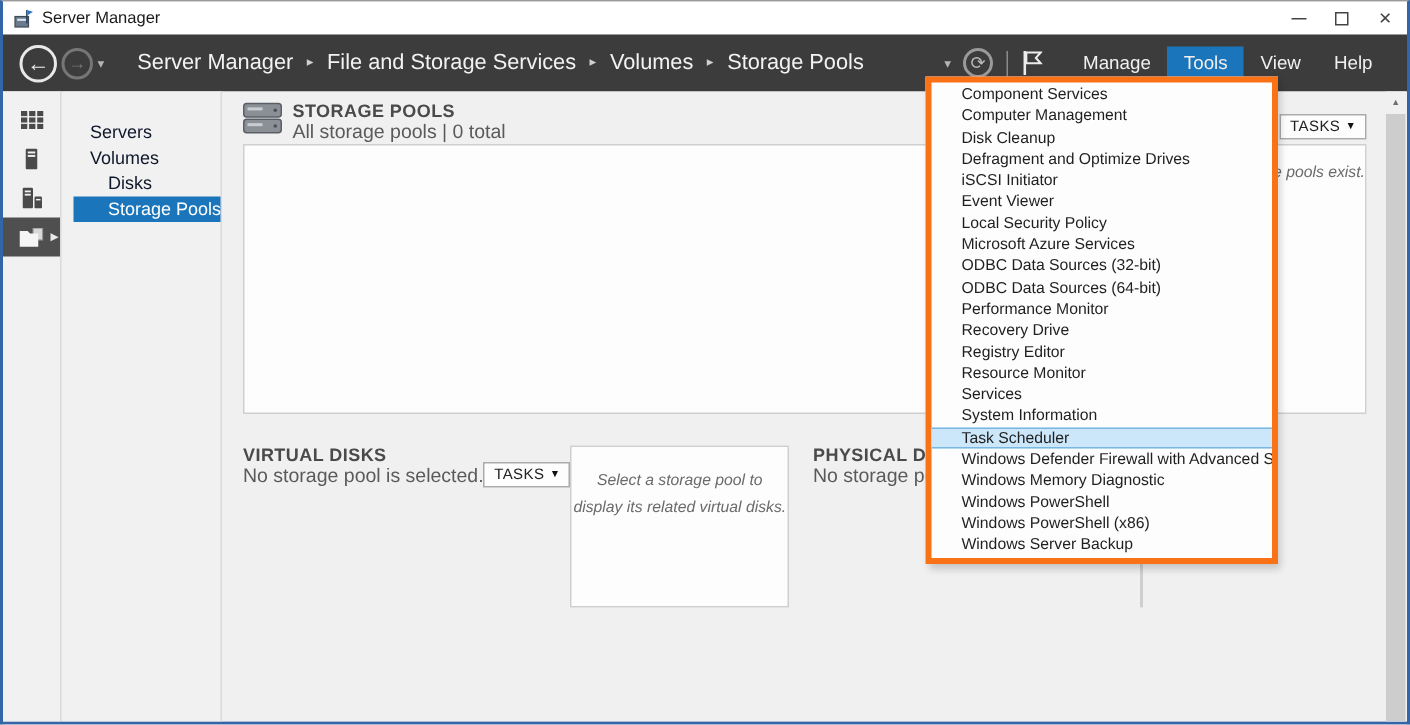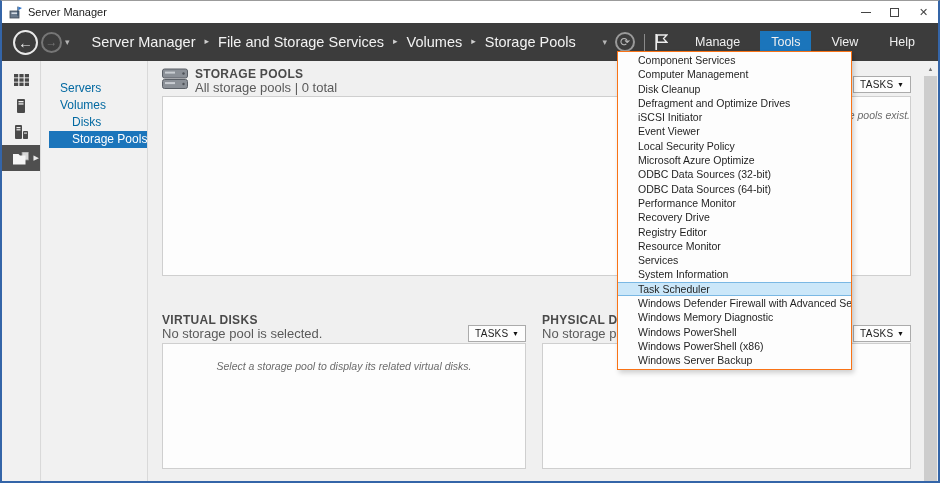--- a/index.html
+++ b/index.html
@@ -30,35 +30,35 @@
   .nav-circle.back { width:25px; height:25px; border:2px solid #e9e9e9; color:#e9e9e9; font-size:15px; margin-right:3px; }
   .nav-circle.fwd  { width:21px; height:21px; border:2px solid #767676; color:#767676; font-size:12px; margin-right:3px; }
   .nav-caret { color:#b5b5b5; font-size:9px; margin-right:22px; }
   .breadcrumb { display:flex; align-items:center; font-size:14.5px; color:#f2f2f2; white-space:nowrap; }
   .sep-crumb { font-size:9px; color:#cfcfcf; margin:0 9px; position:relative; top:-1px; }
   .nav-right { margin-left:auto; display:flex; align-items:center; }
   .nav-caret2 { color:#b5b5b5; font-size:9px; margin-right:8px; }
   .refresh-circle { width:20px; height:20px; border:2px solid #9a9a9a; border-radius:50%; color:#b9b9b9; font-size:12px; display:inline-flex; align-items:center; justify-content:center; margin-right:9px; }
   .nav-sep { width:1px; height:17px; background:#8b8b8b; margin-right:9px; }
   .flag-wrap { display:inline-flex; margin-right:16px; }
-  .nav-menu { display:flex; align-items:flex-start;gap:9px; }
+  .nav-menu { display:flex; align-items:flex-start; }
   .nav-menu-item { font-size:12.5px; color:#f0f0f0; padding:4px 11px; cursor:default; }
   .nav-menu-item.active { background:var(--accent,#1b75bb); }
 
   
   .content { position:absolute; top:60px; left:0; right:0; bottom:0; background:#f0f0f0; }
 
   .iconstrip { position:absolute; left:0; top:0; bottom:0; width:39px; background:#f1f1f1; border-right:1px solid #d9d9d9; padding-top:6px; }
   .strip-item { height:26px; display:flex; align-items:center; justify-content:center; color:#4a4a4a; position:relative; cursor:default; }
   .strip-item.selected { background:#4f4f4f; color:#f5f5f5; }
   .strip-arrow { position:absolute; right:1px; top:50%; transform:translateY(-50%); font-size:7px; color:#3c3c3c; }
   .strip-item.selected .strip-arrow { color:#e9e9e9; }
 
   .sidebar { position:absolute; left:40px; top:0; bottom:0; width:106px; background:#f1f1f1; border-right:1px solid #d9d9d9; padding-top:19px; }
-  .side-item { height:17px; line-height:17px; font-size:12px; color:#0369a1; padding-left:18px; cursor:default; white-space:nowrap; }
+  .side-item { height:17px; line-height:17px; font-size:12px; color:#0f172a; padding-left:18px; cursor:default; white-space:nowrap; }
   .side-item.indent { padding-left:30px; }
   .side-item.selected { background:var(--accent,#1b75bb); color:#fff; margin-left:7px; padding-left:23px; }
 
   .main { position:absolute; left:147px; right:14px; top:0; bottom:0; padding:7px 13px 0 13px; }
 
   .sp-header { display:flex; align-items:flex-start; height:26px; }
   .sp-icon { margin-right:7px; flex:none; }
   .sp-titles { display:flex; flex-direction:column; }
   .panel-title { font-size:12px; font-weight:bold; color:#4a4a4a; letter-spacing:0.3px; line-height:13px; }
   .panel-sub { font-size:13px; color:#5a5a5a; line-height:13px; }
@@ -67,33 +67,33 @@
   .tasks-btn { width:58px; height:17px; background:#fdfdfd; border:1px solid #ababab; display:flex; align-items:center; justify-content:space-between; padding:0 6px; align-self:flex-end; margin-bottom:1px; cursor:default; flex:none; }
   .tasks-label { font-size:10px; color:#222; letter-spacing:0.3px; }
   .tasks-caret { font-size:7px; color:#111; }
 
   .sp-box { margin-top:2px; border:1px solid #cfcfcf; height:180px; display:flex; flex-direction:column; background:#fdfdfd; }
   .sp-list { flex:1; padding-top:8px; text-align:right; }
   .empty-msg { font-size:10.5px; font-style:italic; color:#6b6b6b; }
   .sp-footer { height:16px; border-top:1px solid #cfcfcf; background:#ededed; font-size:10.5px; color:#444; line-height:15px; padding-left:7px; }
 
   .bottom-row { display:flex; margin-top:21px; gap:16px; }
-  .bpanel { display:flex; flex-direction:column;margin-top:17px; }
+  .bpanel { display:flex; flex-direction:row; }
   .bpanel.virtual { width:364px; }
   .bpanel.physical { flex:1; }
   .bp-header { display:flex; height:29px; }
   .bp-titles { display:flex; flex-direction:column; overflow:hidden; white-space:nowrap; }
-  .bp-box { border:1px solid #cfcfcf; background:#fdfdfd; height:126px; padding-top:12px; text-align:center; }
+  .bp-box { border:1px solid #cfcfcf; background:#fdfdfd; height:108px; padding-top:12px; text-align:center; }
 
   .scrollbar { position:absolute; right:1px; top:0; bottom:0; width:13px; background:#f0f0f0; }
   .scroll-btn { height:15px; display:flex; align-items:center; justify-content:center; font-size:6px; color:#6e6e6e; }
   .scroll-thumb { position:absolute; top:15px; bottom:0; left:0; right:0; background:#cdcdcd; }
 
   
-  .tools-menu { position:absolute; left:615px; top:50px; width:235px; background:#fdfdfd; border:1px solid #f97316; z-index:50; box-shadow:2px 3px 5px rgba(0,0,0,0.18); padding:1px 0; }
+  .tools-menu { position:absolute; left:615px; top:50px; width:235px; background:#fdfdfd; border:4px solid #f97316; z-index:50; box-shadow:2px 3px 5px rgba(0,0,0,0.18); padding:1px 0; }
   .menu-item { height:14.3px; line-height:14.3px; font-size:10.5px; color:#1f1f1f; padding-left:20px; white-space:nowrap; overflow:hidden; cursor:default; }
   .menu-item.active { background:var(--mhl,#cbe7f9); border-top:1px solid var(--mhlb,#7ab8e4); border-bottom:1px solid var(--mhlb,#7ab8e4); line-height:12.3px; }
 </style>
 </head>
 <body>
 
 <div class="window">
 
   <div class="titlebar">
     <span class="app-icon">
@@ -283,21 +283,21 @@
   </div>
 
   <div class="tools-menu">
       <div class="menu-item">Component Services</div>
       <div class="menu-item">Computer Management</div>
       <div class="menu-item">Disk Cleanup</div>
       <div class="menu-item">Defragment and Optimize Drives</div>
       <div class="menu-item">iSCSI Initiator</div>
       <div class="menu-item">Event Viewer</div>
       <div class="menu-item">Local Security Policy</div>
-      <div class="menu-item">Microsoft Azure Optimize</div>
+      <div class="menu-item">Microsoft Azure Services</div>
       <div class="menu-item">ODBC Data Sources (32-bit)</div>
       <div class="menu-item">ODBC Data Sources (64-bit)</div>
       <div class="menu-item">Performance Monitor</div>
       <div class="menu-item">Recovery Drive</div>
       <div class="menu-item">Registry Editor</div>
       <div class="menu-item">Resource Monitor</div>
       <div class="menu-item">Services</div>
       <div class="menu-item">System Information</div>
       <div class="menu-item active">Task Scheduler</div>
       <div class="menu-item">Windows Defender Firewall with Advanced Security</div>

